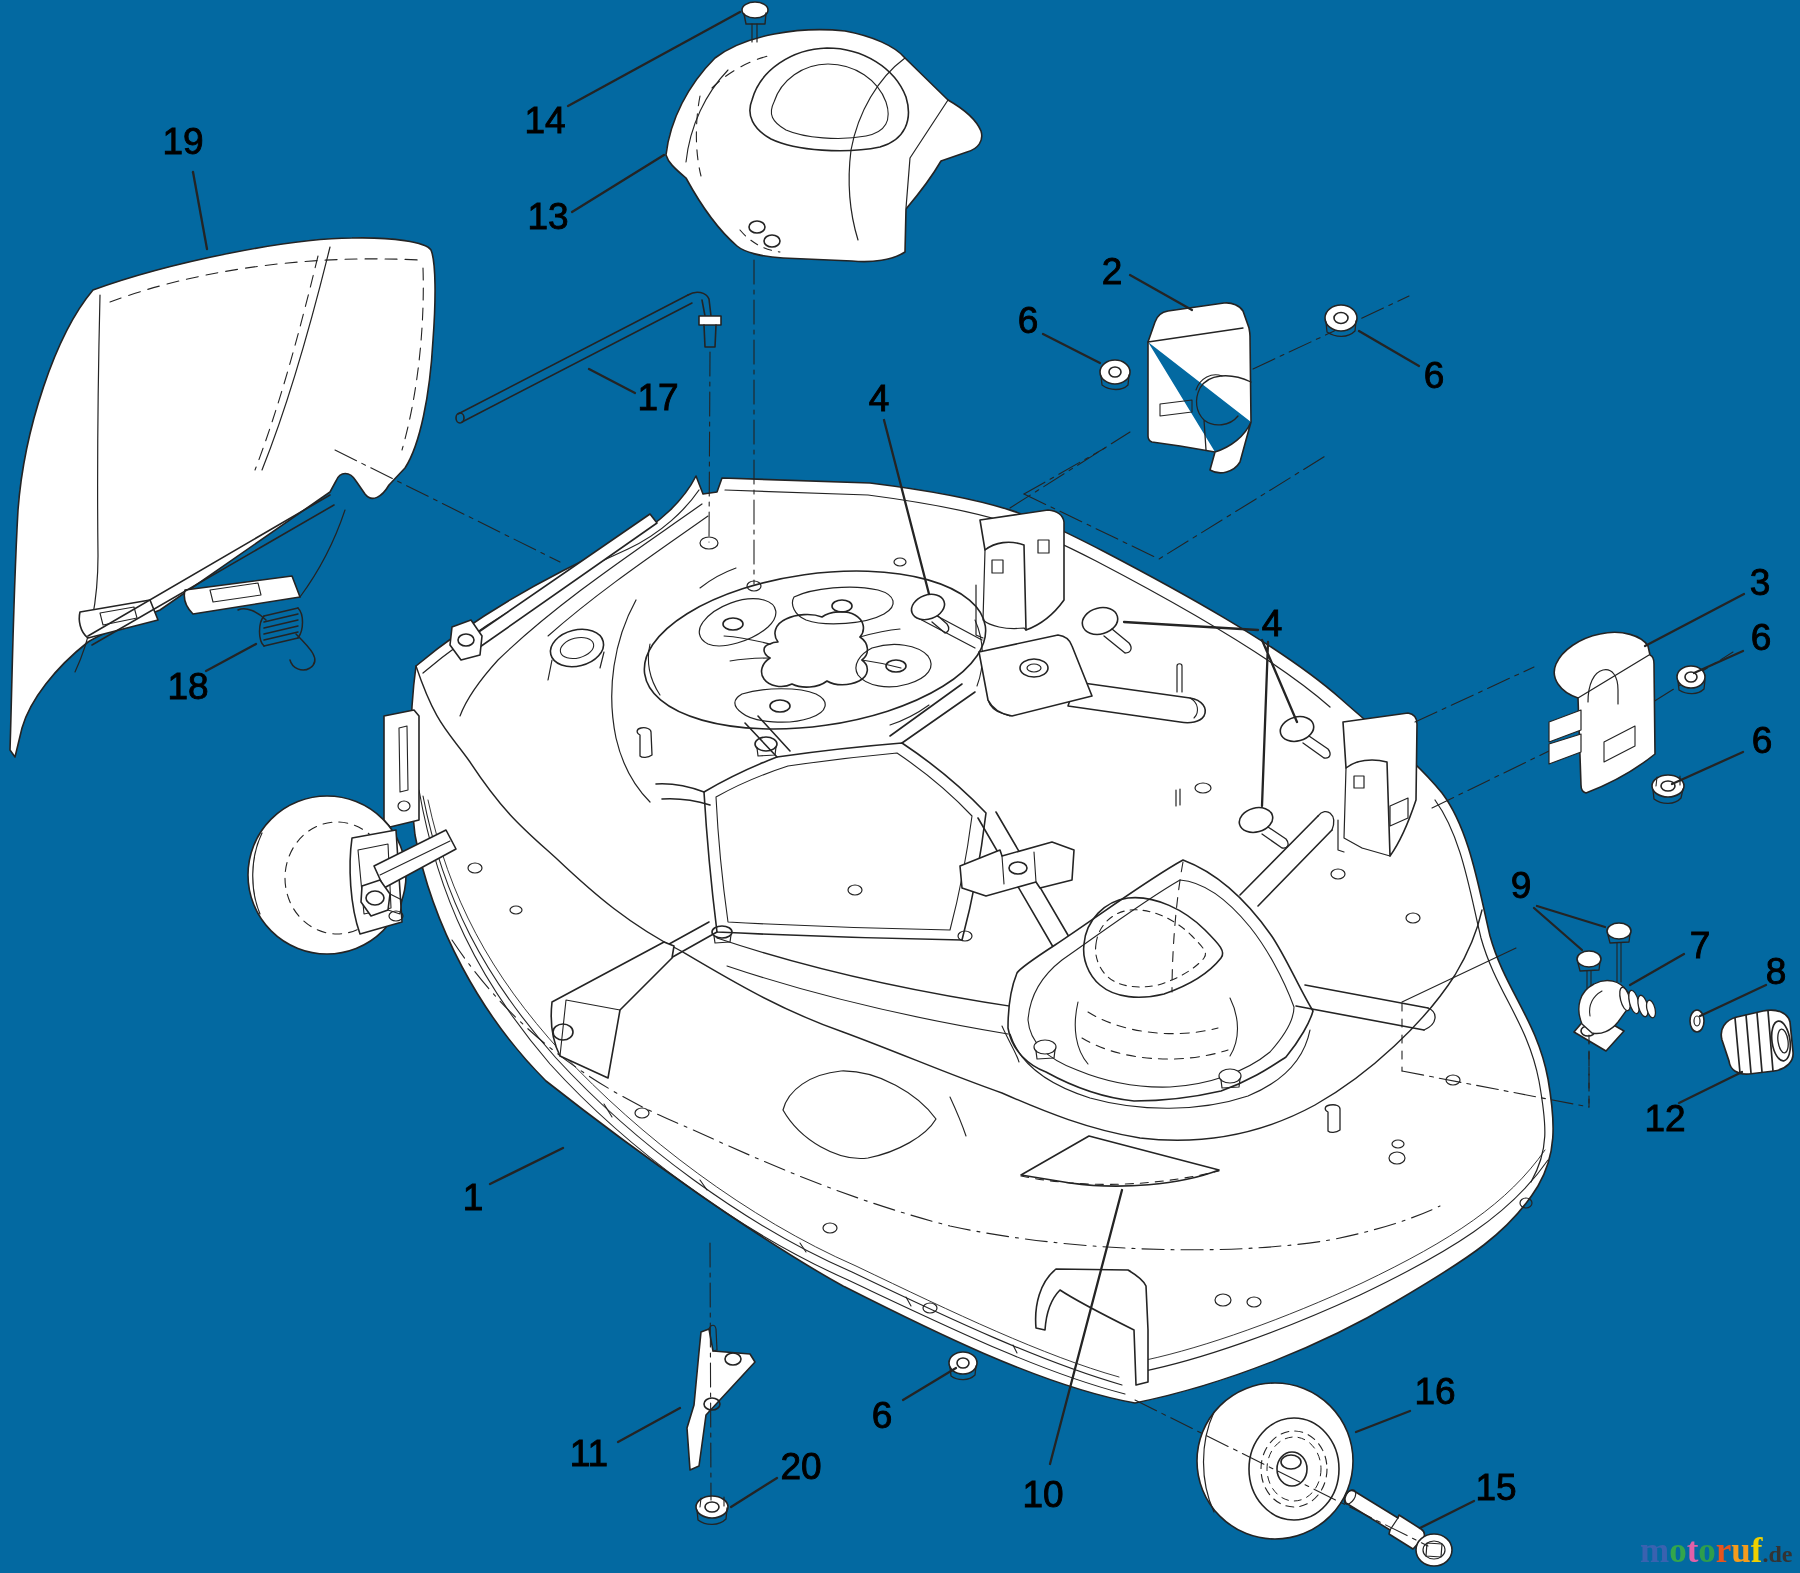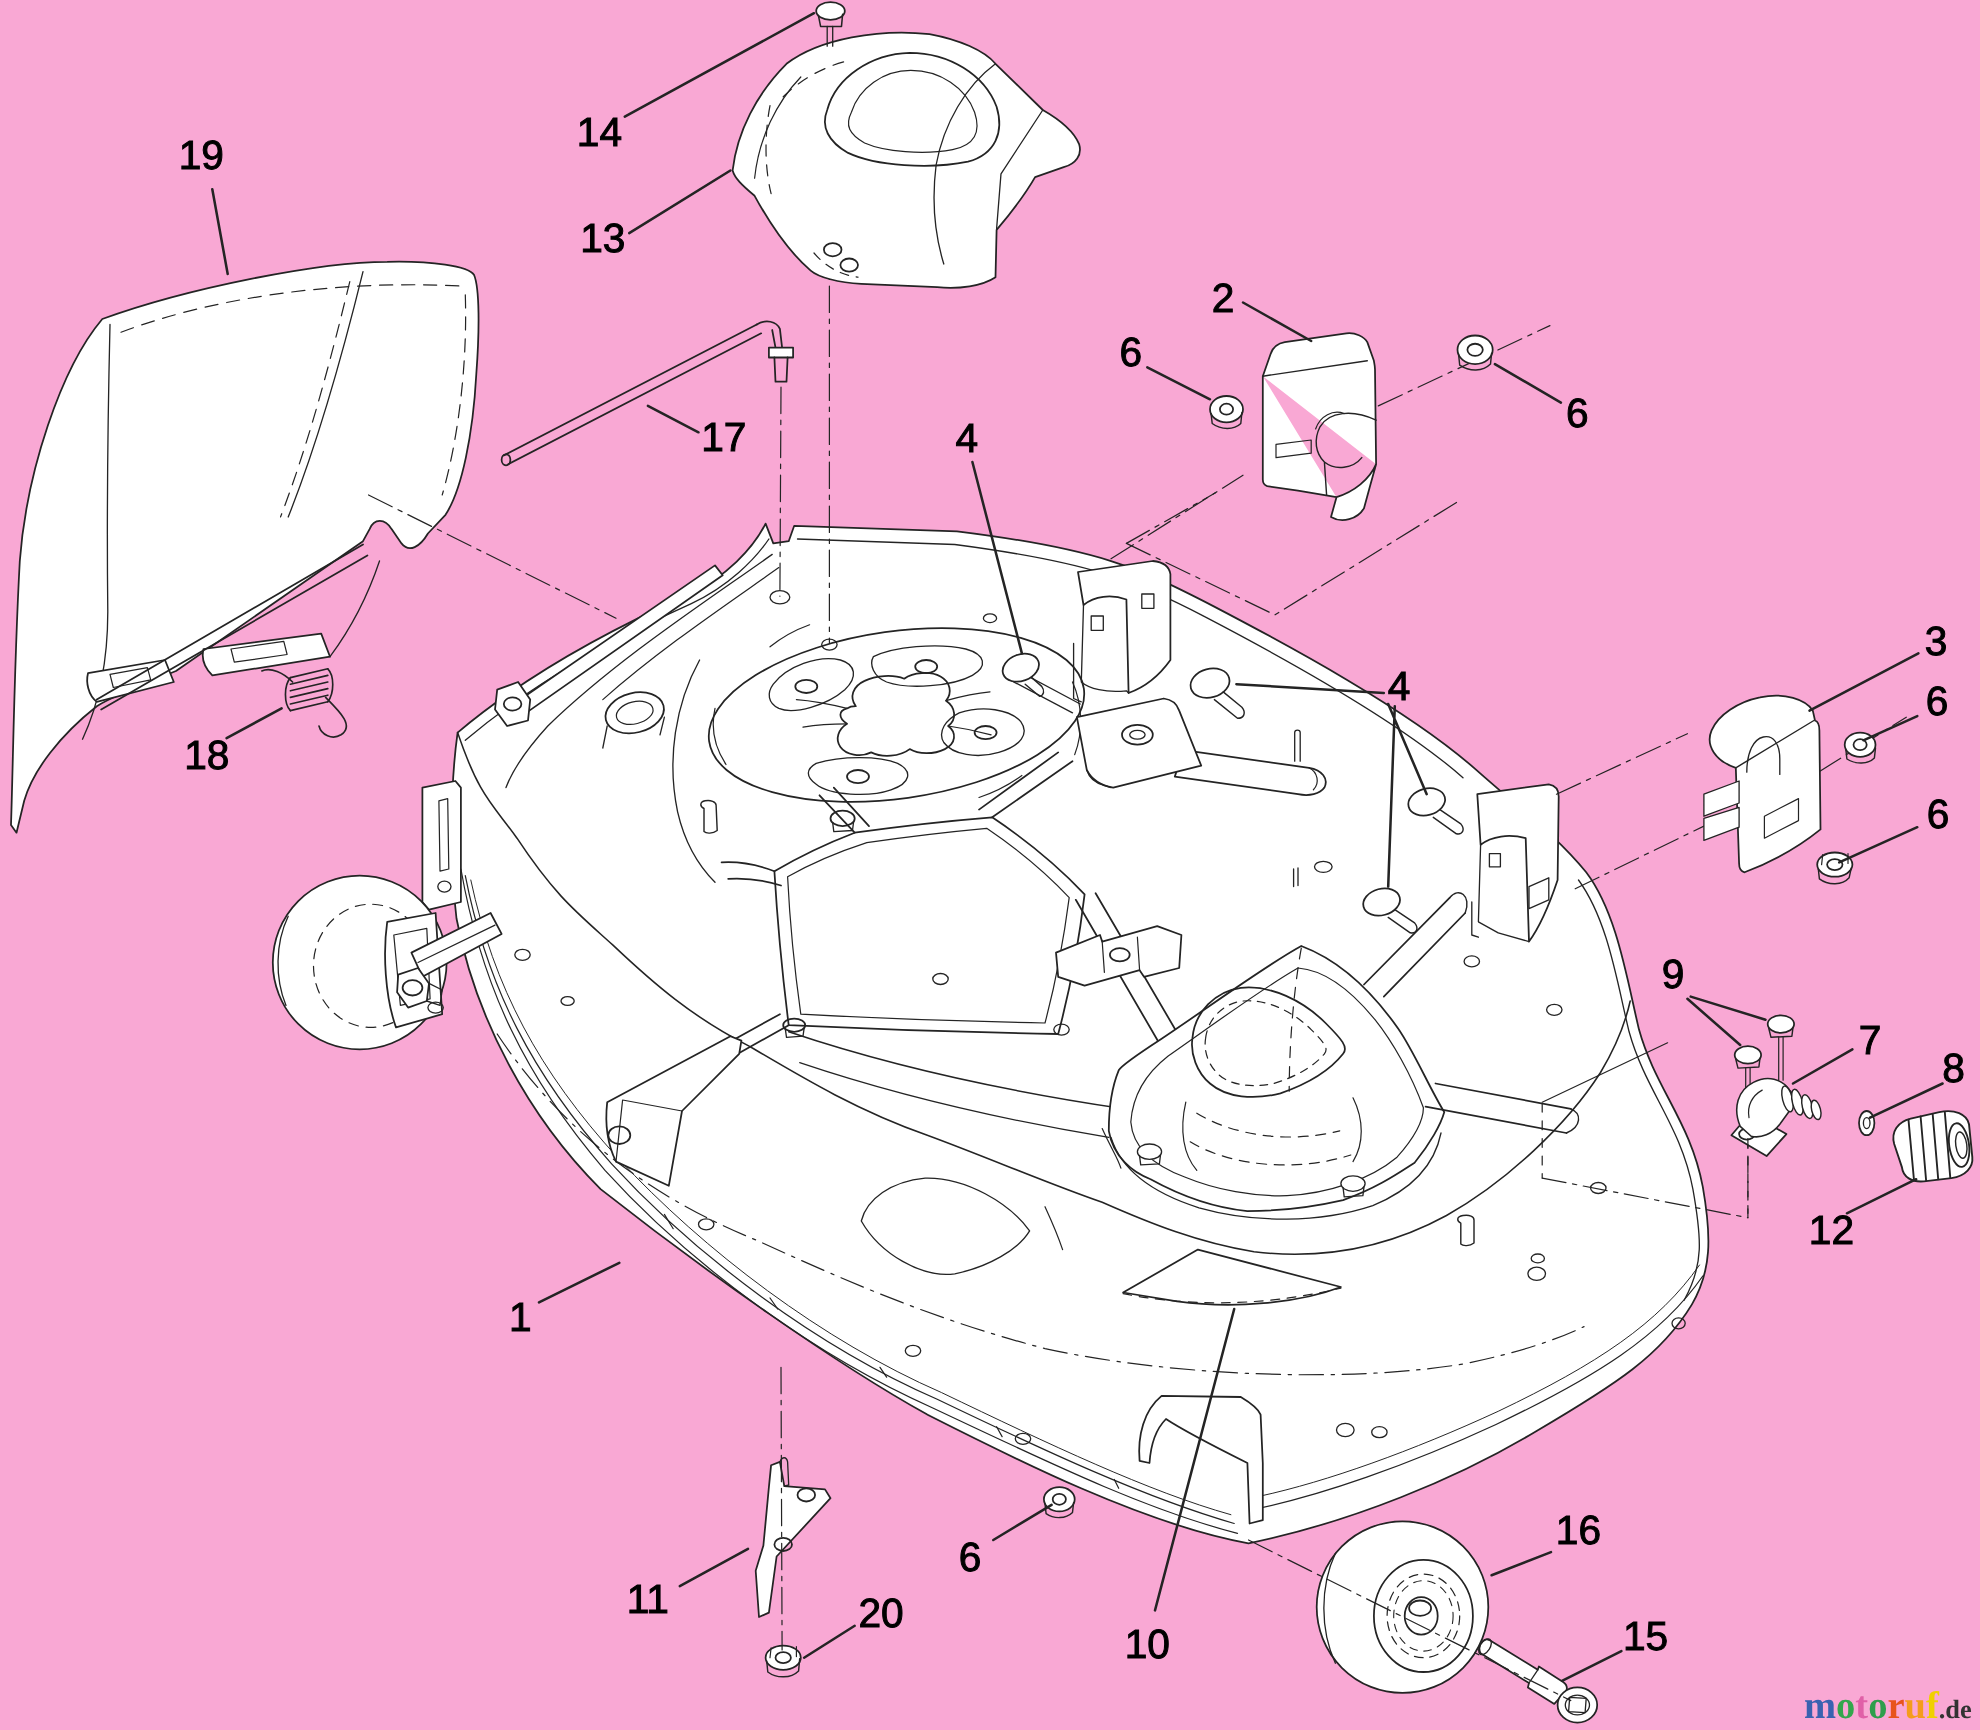--- a/index.html
+++ b/index.html
@@ -1,16 +1,16 @@
 <!DOCTYPE html>
 <html><head>
 <meta charset="utf-8">
 <style>
   html,body{margin:0;padding:0;background:#ffffff;}
-  #page{position:relative;width:1800px;height:1573px;background:#f9a8d4;overflow:hidden;-webkit-font-smoothing:antialiased;}
+  #page{position:relative;width:1800px;height:1573px;background:#0369a1;overflow:hidden;-webkit-font-smoothing:antialiased;}
   svg{position:absolute;left:0;top:0;}
 </style>
 </head>
 <body>
 <div id="page">
 <svg width="1800" height="1573" viewBox="0 0 1800 1573">
 <g fill="none" stroke="#242424" stroke-width="1.6" stroke-linejoin="round" stroke-linecap="round">
 
 <g id="deck">
 <path fill="#ffffff" d="M722,478 L870,483 C999,499 1035,516 1103,551 C1170,586 1280,645 1341,699 C1385,738 1415,760 1442,793 C1470,830 1479,890 1490,936 C1505,990 1537,1020 1548,1079 C1556,1125 1556,1155 1538,1186 C1510,1232 1470,1258 1395,1302 C1325,1344 1228,1384 1135,1403 C1040,1386 920,1325 843,1286 C760,1240 640,1155 546,1081 C480,1015 432,925 415,835 C409,785 409,716 416,666 C480,612 560,570 625,541 C660,525 685,498 696,476 L703,494 L717,492 Z"></path>

